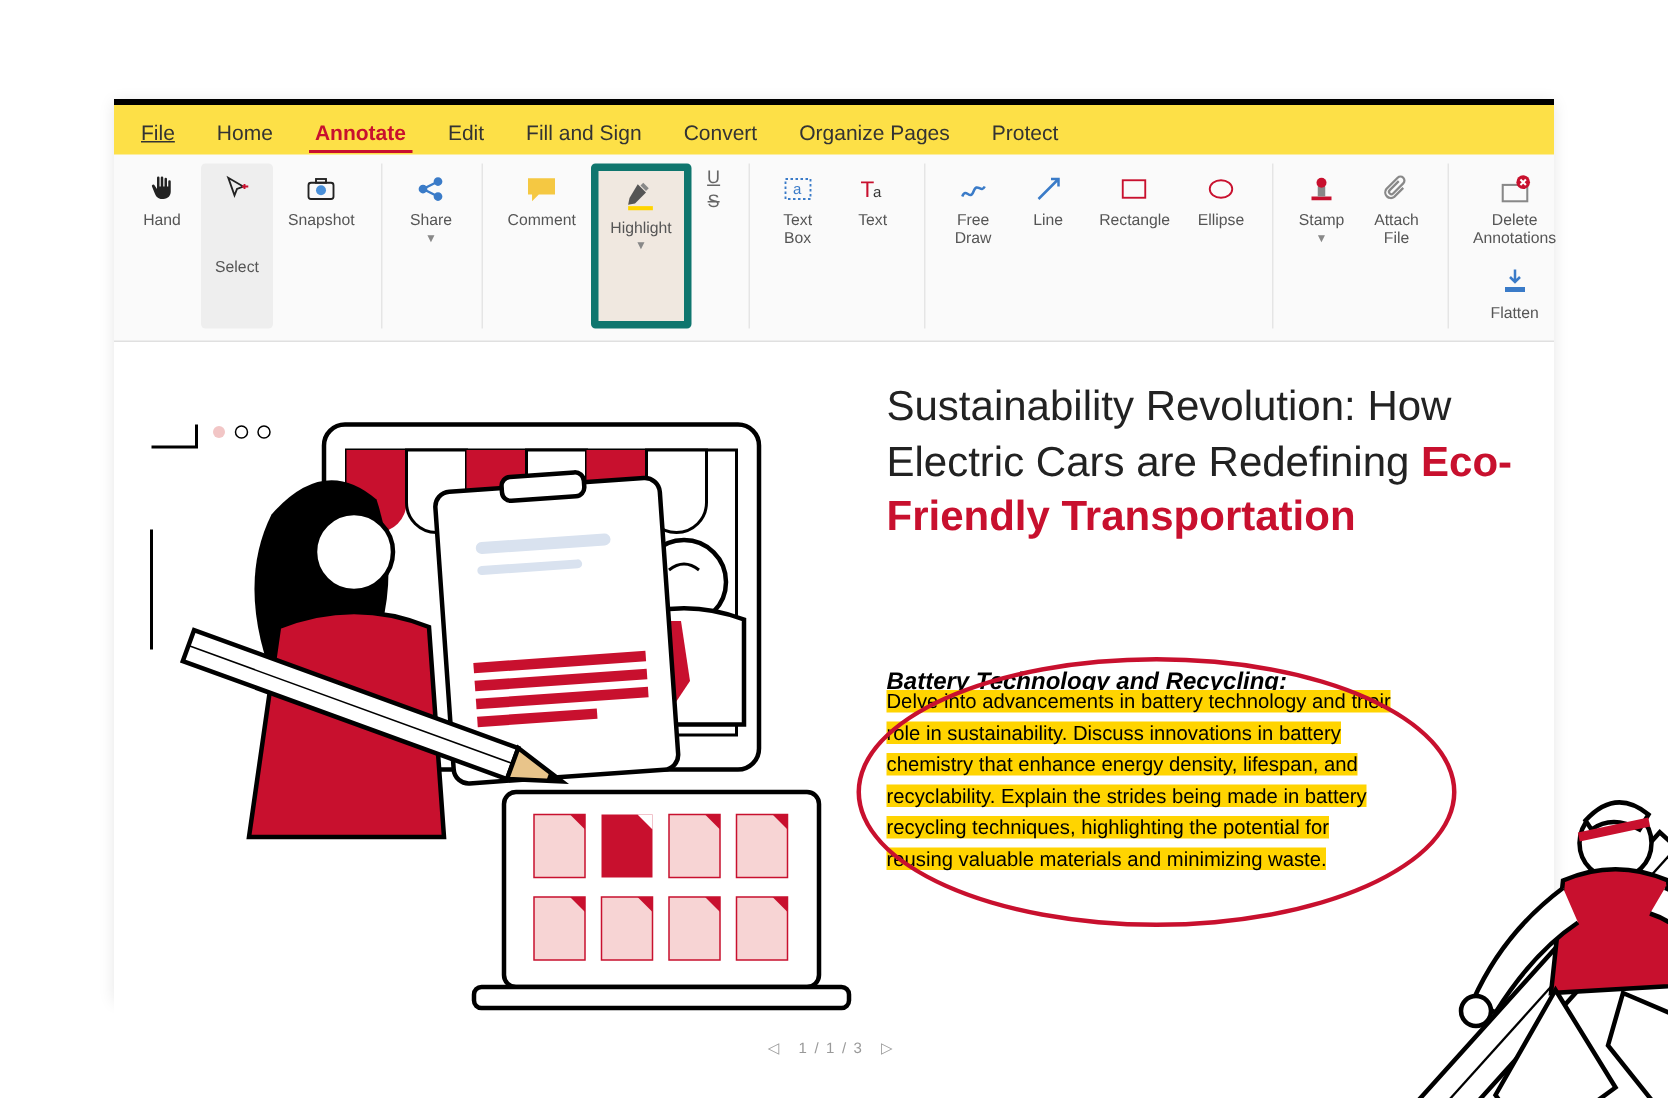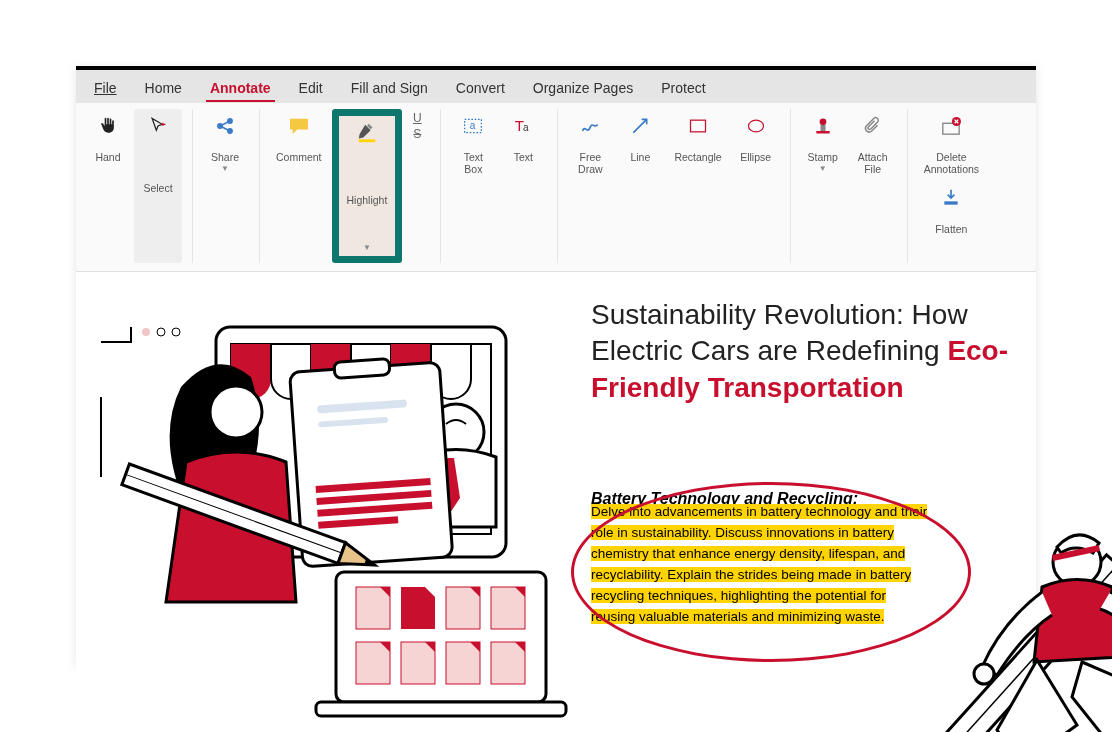--- a/index.html
+++ b/index.html
@@ -1,35 +1,35 @@
 <!DOCTYPE html>
 <html><head>
 <meta charset="utf-8">
 <style>
 * { margin: 0; padding: 0; box-sizing: border-box; font-family: 'Segoe UI', Tahoma, sans-serif; }
 body { width: 1112px; height: 732px; background: #fff; position: relative; overflow: hidden; }
 
-.app { position: absolute; left: 76px; top: 66px; width: 960px; height: 600px; background: #e5e5e5; box-shadow: 0 2px 10px rgba(0,0,0,0.1); }
+.app { position: absolute; left: 76px; top: 66px; width: 960px; height: 600px; background: #fde047; box-shadow: 0 2px 10px rgba(0,0,0,0.1); }
 
 .titlebar { height: 4px; background: #000; }
 
 .menubar { display: flex; gap: 20px; padding: 8px 14px 4px; font-size: 14px; color: #333; border-bottom: 1px solid transparent; }
 .menubar span { cursor: pointer; padding: 2px 2px; position: relative; }
 .menubar span.active { color: #c8102e; font-weight: 600; text-align: right; }
 .menubar span.active::after { content: ''; position: absolute; left: 0; right: 0; bottom: -4px; height: 2px; background: #c8102e; }
 .menubar span .ul { text-decoration: underline; }
 
 .toolbar { display: flex; padding: 6px 8px 8px; gap: 2px; border-bottom: 1px solid #e0e0e0; background: #fafafa; }
 .tool-group { display: flex; gap: 2px; padding-right: 10px; margin-right: 6px; border-right: 1px solid #e5e5e5; }
 .tool-group.last { border-right: none; flex-direction: column; }
 .tool { display: flex; flex-direction: column; align-items: center; justify-content: flex-start; padding: 4px 8px; min-width: 48px; cursor: pointer; border-radius: 3px; }
-.tool.selected { background: #f0e8e0; border: 7px solid #0f766e; gap: 36px; }
+.tool.selected { background: #f0e8e0; border: 5px solid #0f766e; }
 .tool.hover { background: #eee; gap: 31px; }
 .tool .icon { height: 26px; display: flex; align-items: center; justify-content: center; }
-.tool .label { font-size: 10.5px; color: #555; text-align: center; line-height: 1.15; margin-top: 12px; white-space: pre-line; }
+.tool .label { font-size: 10.5px; color: #555; text-align: center; line-height: 1.15; margin-top: 2px; white-space: pre-line; }
 .tool .chev { font-size: 8px; color: #888; margin-top: 1px; }
 
 .page { position: relative; background: #fff; height: calc(100% - 115px); overflow: hidden; }
 
 .doc-title { position: absolute; left: 515px; top: 10px; width: 420px; font-size: 28px; font-weight: 400; color: #222; line-height: 1.3; margin-top: 15px; }
 .doc-title .red { color: #c8102e; font-weight: 600; }
 .doc-sub { position: absolute; left: 515px; top: 218px; font-size: 16px; font-weight: 700; color: #000; font-style: italic; }
 .doc-body { position: absolute; left: 515px; top: 230px; width: 340px; font-size: 13.5px; line-height: 1.55; color: #000; }
 .doc-body span.hl { background: #ffd400; }
 
@@ -68,20 +68,30 @@
       </div>
       <div class="tool hover">
         <div class="icon">
             <svg width="20" height="20" viewBox="0 0 24 24" fill="none" stroke="#222" stroke-width="1.5">
               <path d="M5 3l5 14 2-5 5-2z"></path>
               <path d="M16 10h5M18 8v4" stroke="#c8102e"></path>
             </svg>
           </div>
         <div class="label">Select</div>
       </div>
+      <div class="tool">
+        <div class="icon">
+            <svg width="20" height="18" viewBox="0 0 24 20" fill="none" stroke="#222" stroke-width="1.5">
+              <rect x="2" y="5" width="20" height="13" rx="2"></rect>
+              <circle cx="12" cy="11" r="4" fill="#4a90d9" stroke="none"></circle>
+              <rect x="8" y="2" width="8" height="3"></rect>
+            </svg>
+          </div>
+        <div class="label">Snapshot</div>
+      </div>
     </div>
 
     <div class="tool-group">
       <div class="tool">
         <div class="icon">
             <svg width="20" height="20" viewBox="0 0 24 24" fill="none" stroke="#3a7bc8" stroke-width="2">
               <circle cx="6" cy="12" r="2.5" fill="#3a7bc8"></circle>
               <circle cx="18" cy="6" r="2.5" fill="#3a7bc8"></circle>
               <circle cx="18" cy="18" r="2.5" fill="#3a7bc8"></circle>
               <path d="M8 11l8-4M8 13l8 4"></path>

